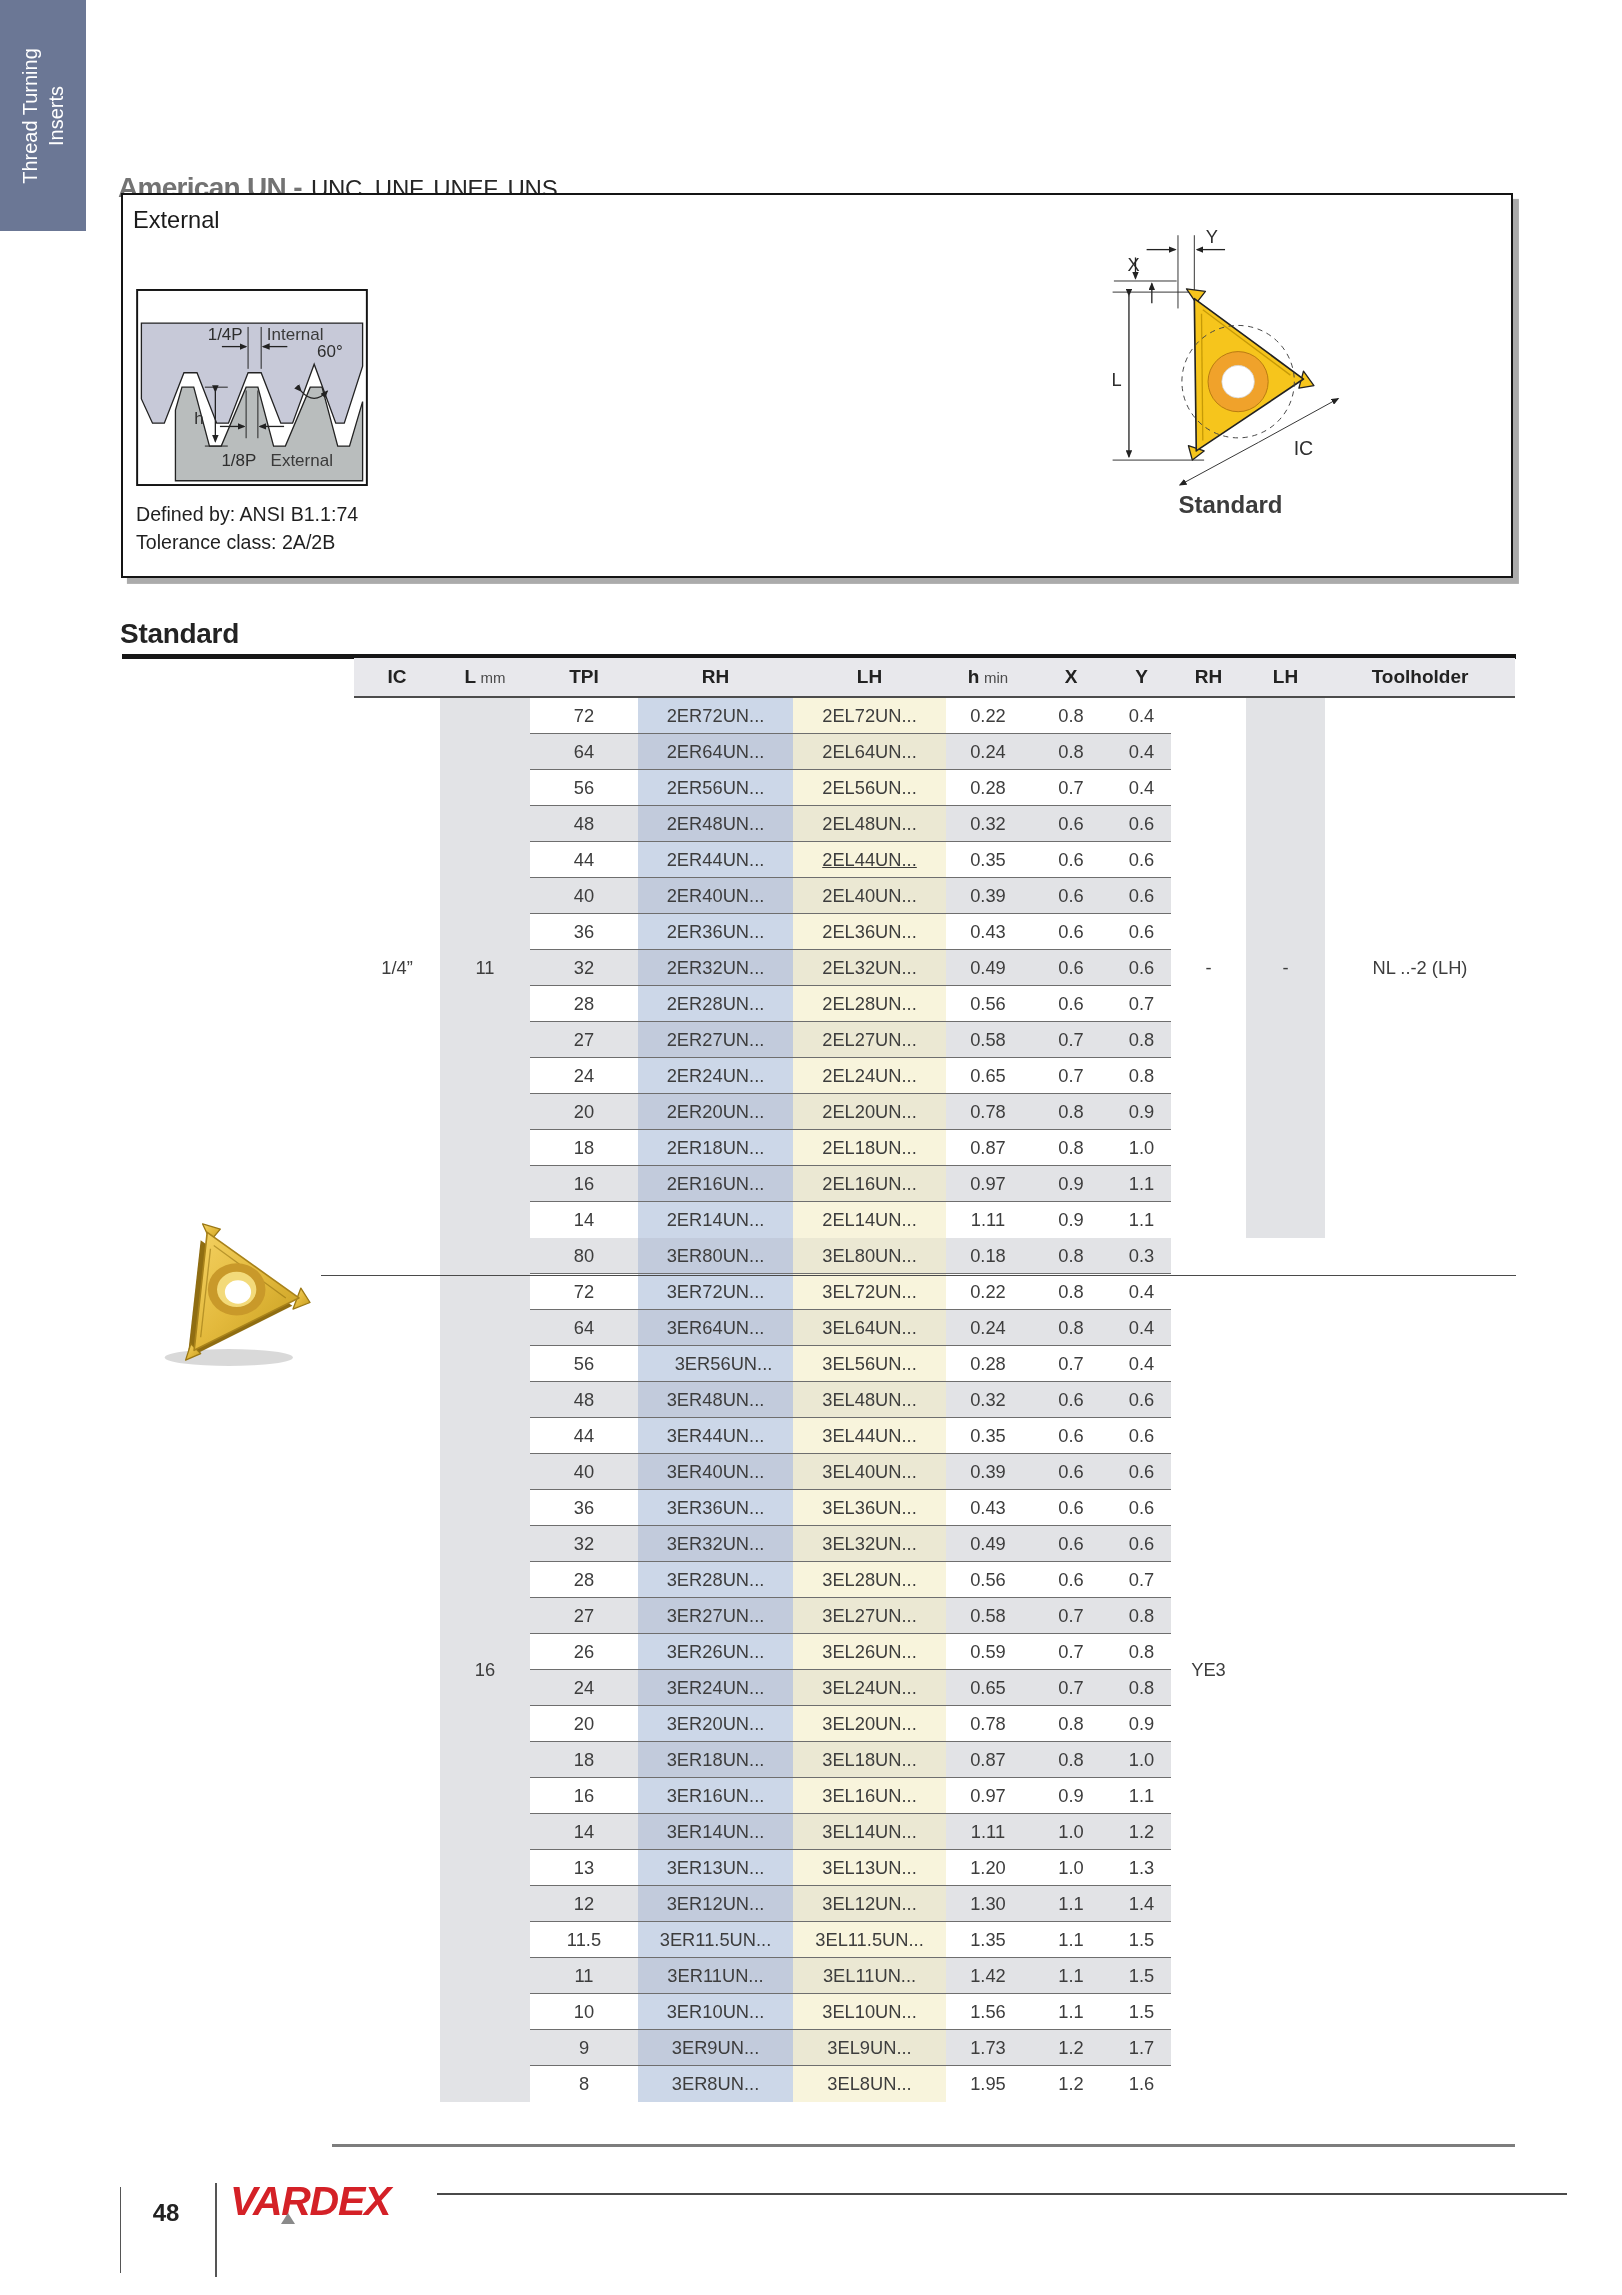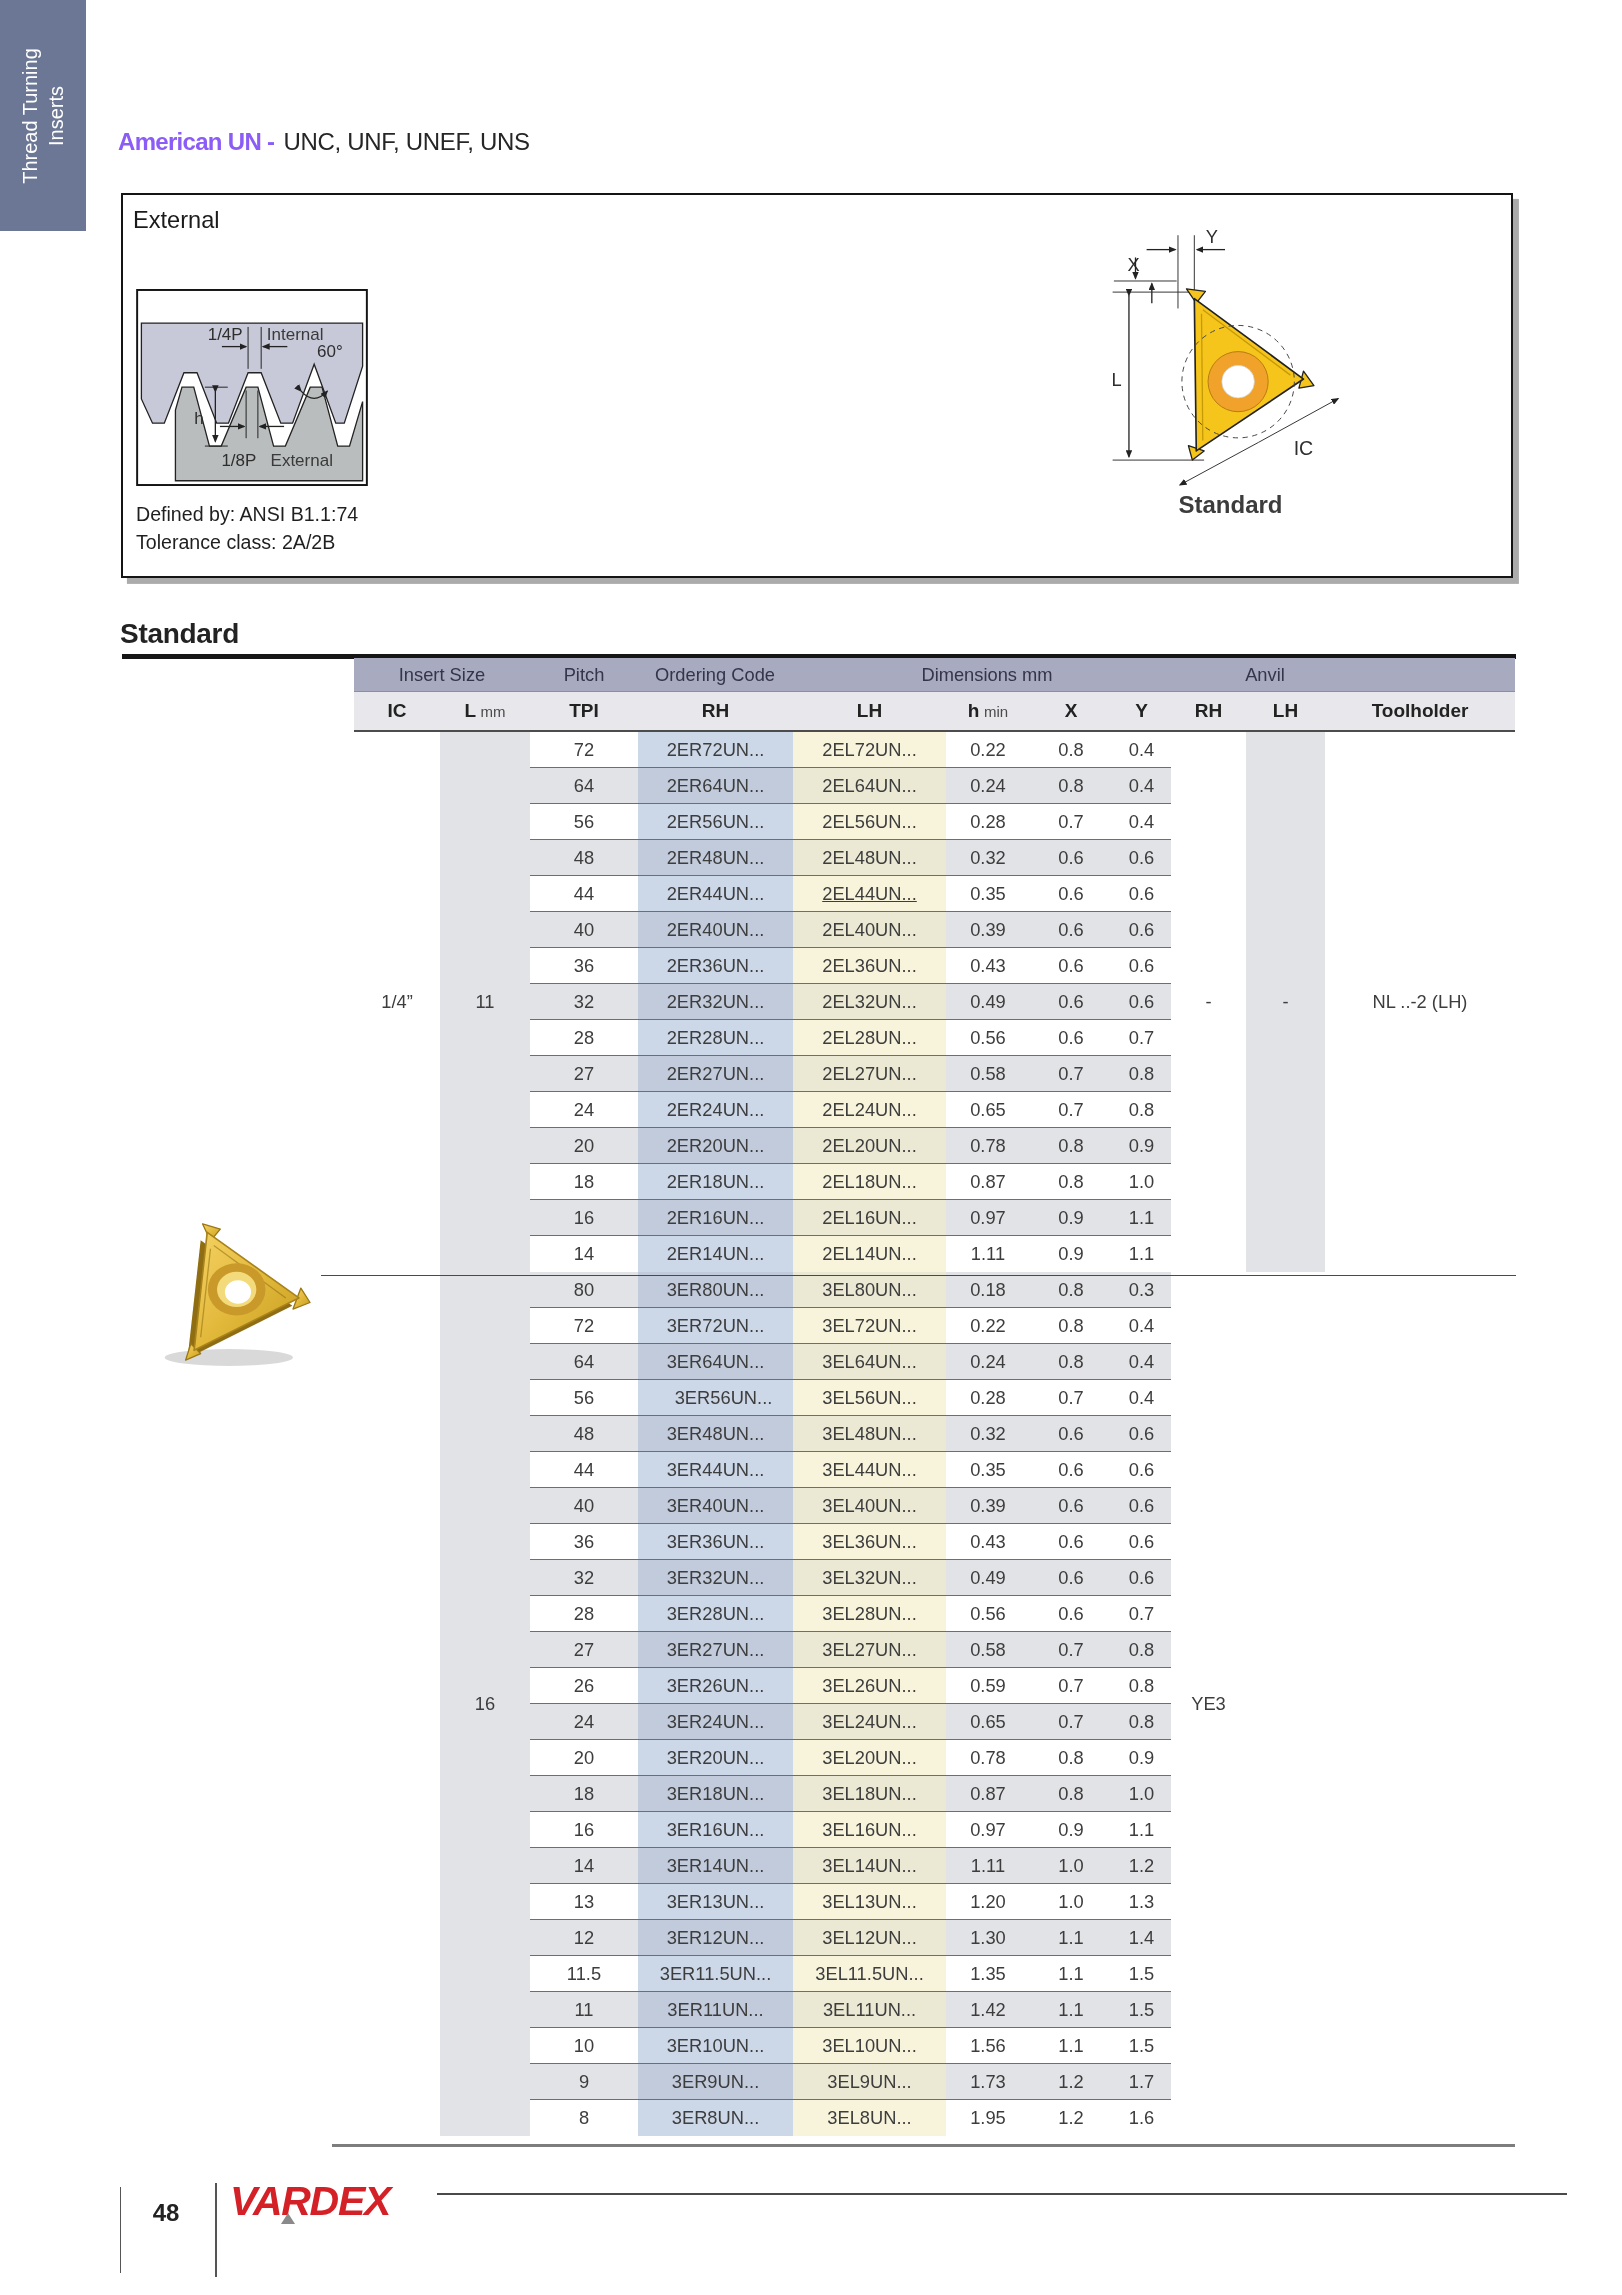--- a/index.html
+++ b/index.html
@@ -9,21 +9,21 @@
   *{box-sizing:border-box;}
 
   
   .side-tab{left:0;top:0;width:86px;height:231px;background:#6b7795;
             display:flex;align-items:center;justify-content:center;}
   .side-tab-inner{transform:rotate(-90deg);white-space:nowrap;text-align:center;
                   color:#fff;font-size:20px;line-height:1.3;}
 
   
   .title-row{left:118px;top:128px;display:flex;align-items:baseline;gap:9.2px;}
-  .title-main{font-size:24px;font-weight:bold;color:#8b5cf6;letter-spacing:-0.7px;}
+  .title-main{font-size:28px;font-weight:bold;color:#737373;letter-spacing:-0.7px;margin-top:44px;}
   .title-sub{font-size:24px;color:#262626;letter-spacing:-0.3px;}
 
   
   .ext-box{left:121px;top:193px;width:1392px;height:385px;background:#fff;
            border:2.6px solid #141414;box-shadow:5.9px 5.9px 0 #ababab;}
   .ext-label{left:133px;top:207px;font-size:23.6px;color:#1b1b1b;}
   .defined-by{left:136px;top:503px;font-size:19.6px;color:#1f1f1f;}
   .tolerance{left:136px;top:531px;font-size:19.6px;color:#1f1f1f;}
   .std-caption{left:1106px;top:491px;width:249px;text-align:center;
                font-size:24px;font-weight:bold;color:#3c3c3c;}
@@ -185,27 +185,20 @@
     <polygon points="85,210 62,220 70,195" fill="url(#gold)" stroke="#9a7714" stroke-width="2" stroke-linejoin="round"></polygon>
     <polygon points="95,25 235,125 75,205" fill="url(#gold)" stroke="#a8821a" stroke-width="2.5" stroke-linejoin="round"></polygon>
     <line x1="105" y1="45" x2="215" y2="125" stroke="#8f6d0e" stroke-width="2" opacity="0.55"></line>
     <line x1="100" y1="50" x2="85" y2="185" stroke="#8f6d0e" stroke-width="2" opacity="0.55"></line>
     <ellipse cx="140" cy="112" rx="44" ry="40" fill="#c9992a"></ellipse>
     <ellipse cx="140" cy="112" rx="30" ry="27" fill="#f3da7a"></ellipse>
     <ellipse cx="142" cy="116" rx="20" ry="18" fill="#ffffff"></ellipse>
   </svg>
 
   <div class="abs tbl">
-    <div class="hdr-purple">
-      <span class="glabel" style="left:88px;">Insert Size</span>
-      <span class="glabel" style="left:230px;">Pitch</span>
-      <span class="glabel" style="left:361px;">Ordering Code</span>
-      <span class="glabel" style="left:633px;">Dimensions mm</span>
-      <span class="glabel" style="left:911px;">Anvil</span>
-    </div>
     <div class="hdr-cols">
       <div class="hc">
           <span>IC</span>
         </div>
       <div class="hc">
           <span>L</span>
           <span class="sub">mm</span>
         </div>
       <div class="hc">
           <span>TPI</span>

